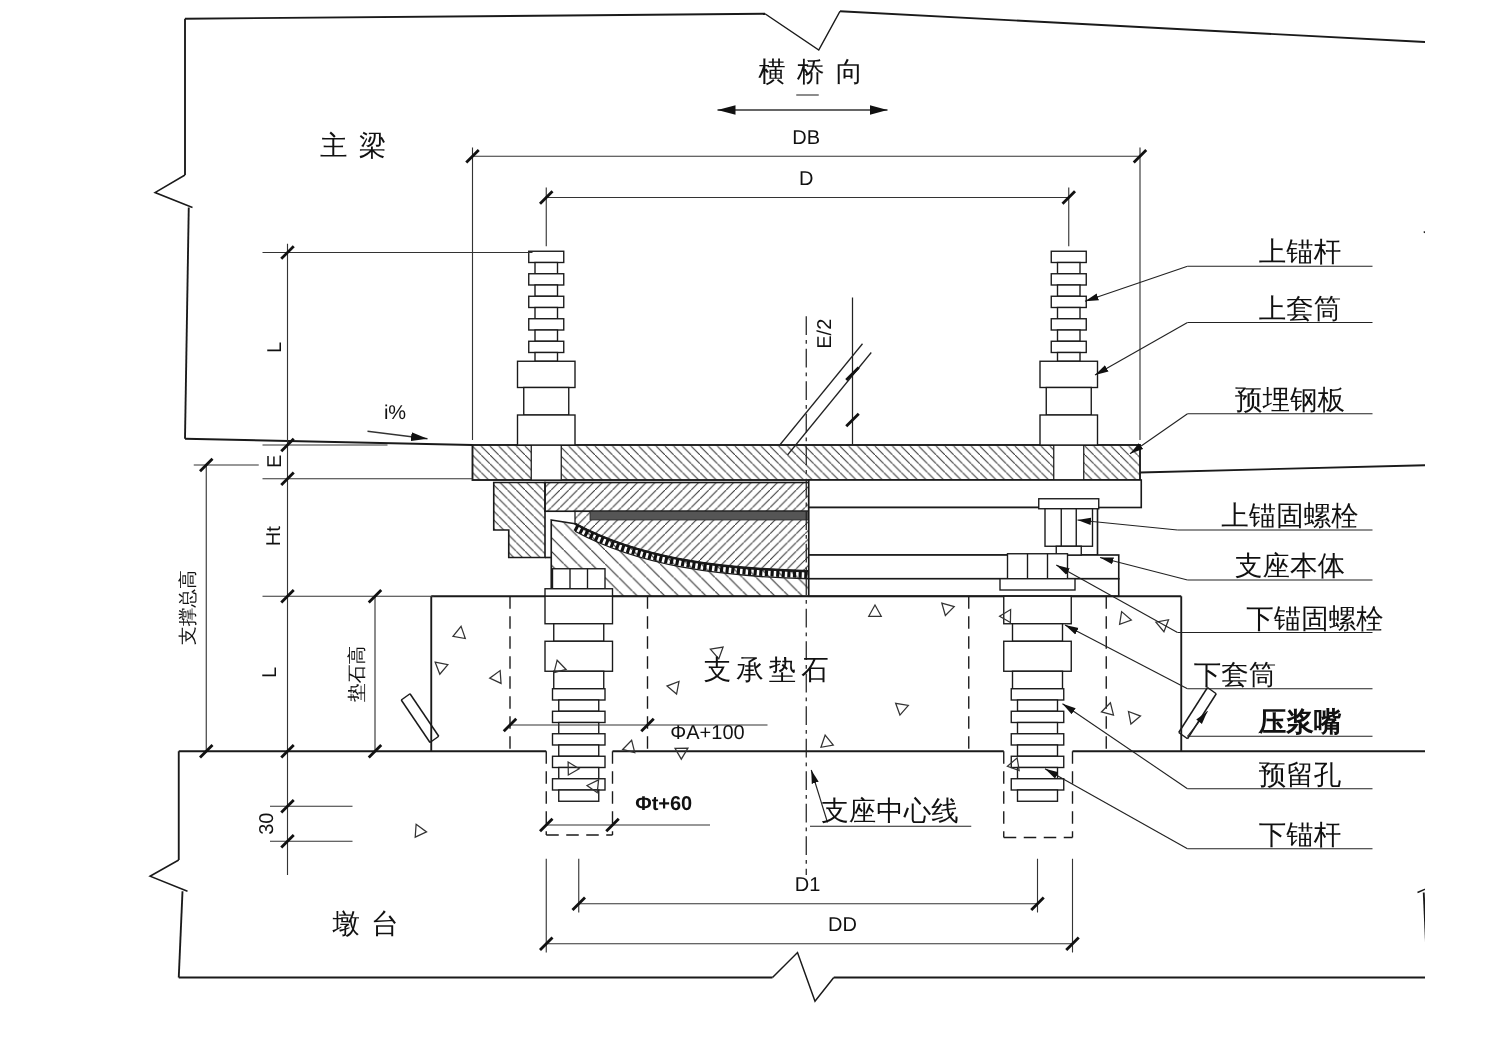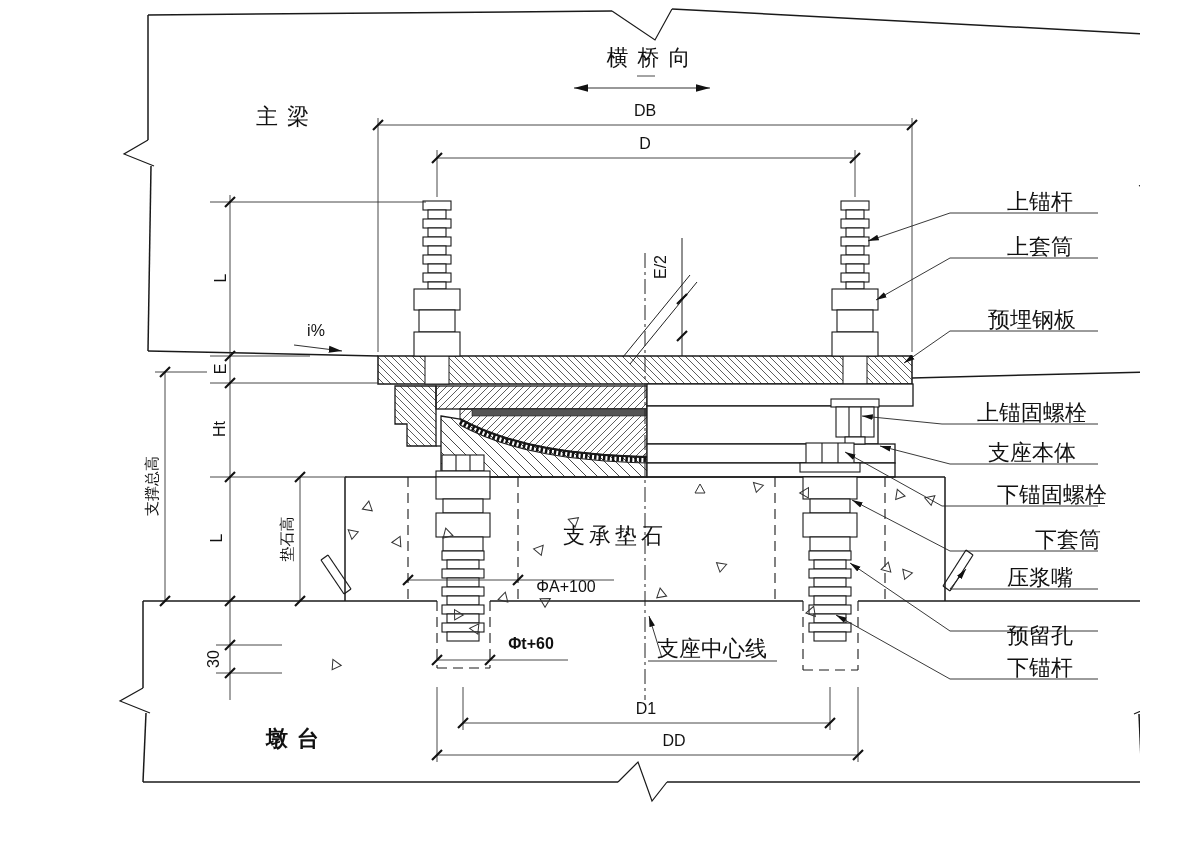--- a/index.html
+++ b/index.html
@@ -322,21 +322,21 @@
     <line x1="950" y1="679" x2="1098" y2="679"></line>
         <line x1="950" y1="679" x2="836" y2="615" marker-end="url(#ae)"></line>
 
     <line x1="648" y1="661" x2="777" y2="661"></line>
     <line x1="662" y1="658" x2="649" y2="616" marker-end="url(#ae)"></line>
   </g>
 </svg>
 
 <div class="lbl big sp" style="left:648px;top:58px;">横桥向</div>
 <div class="lbl big sp" style="left:282px;top:117px;">主梁</div>
-<div class="lbl big sp" style="left:292px;top:739px;font-weight:bold;">墩台</div>
+<div class="lbl big sp" style="left:292px;top:739px;">墩台</div>
 <div class="lbl big sp2" style="left:601px;top:536px;margin-left:14px;">支承垫石</div>
 <div class="lbl mid" style="left:712px;top:649px;">支座中心线</div>
 <div class="lbl dim" style="left:316px;top:331px;">i%</div>
 
 <div class="lbl dim" style="left:645px;top:111px;">DB</div>
 <div class="lbl dim" style="left:645px;top:144px;">D</div>
 <div class="lbl dim" style="left:646px;top:709px;text-align:right;">D1</div>
 <div class="lbl dim" style="left:646px;top:741px;margin-left:28px;">DD</div>
 <div class="lbl dim rot" style="left:661px;top:267px;">E/2</div>
 <div class="lbl dim rot" style="left:221px;top:278px;">L</div>
@@ -348,17 +348,17 @@
 <div class="lbl sm rot" style="left:286px;top:539px;">垫石高</div>
 <div class="lbl dim" style="left:566px;top:587px;">ΦA+100</div>
 <div class="lbl dim" style="left:531px;top:644px;font-weight:bold;">Φt+60</div>
 
 <div class="lbl mid" style="left:1040px;top:202px;">上锚杆</div>
 <div class="lbl mid" style="left:1040px;top:247px;">上套筒</div>
 <div class="lbl mid" style="left:1032px;top:320px;font-family:Liberation Serif, serif;">预埋钢板</div>
 <div class="lbl mid" style="left:1032px;top:413px;text-align:right;">上锚固螺栓</div>
 <div class="lbl mid" style="left:1032px;top:453px;">支座本体</div>
 <div class="lbl mid" style="left:1052px;top:495px;">下锚固螺栓</div>
-<div class="lbl mid" style="left:1068px;top:540px;">下套筒</div>
-<div class="lbl mid" style="left:1040px;top:578px;">压浆嘴</div>
-<div class="lbl mid" style="left:1040px;top:620px;margin-top:16px;">预留孔</div>
+<div class="lbl mid" style="left:988px;top:540px;">下套筒</div>
+<div class="lbl mid" style="left:1040px;top:578px;font-weight:bold;">压浆嘴</div>
+<div class="lbl mid" style="left:1040px;top:620px;">预留孔</div>
 <div class="lbl mid" style="left:1040px;top:668px;">下锚杆</div>
 </div>
 
 </body></html>

